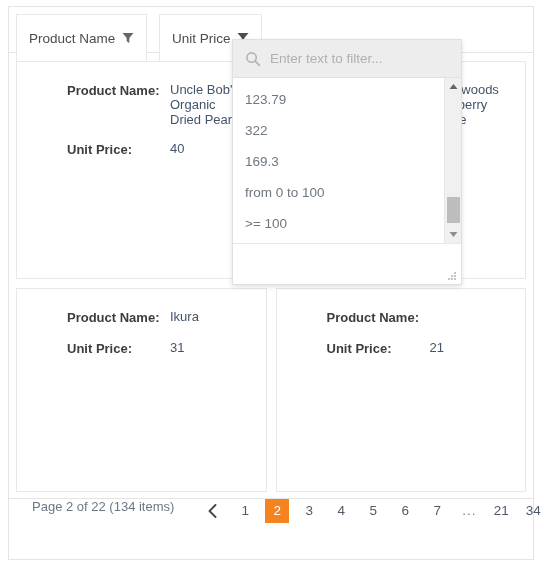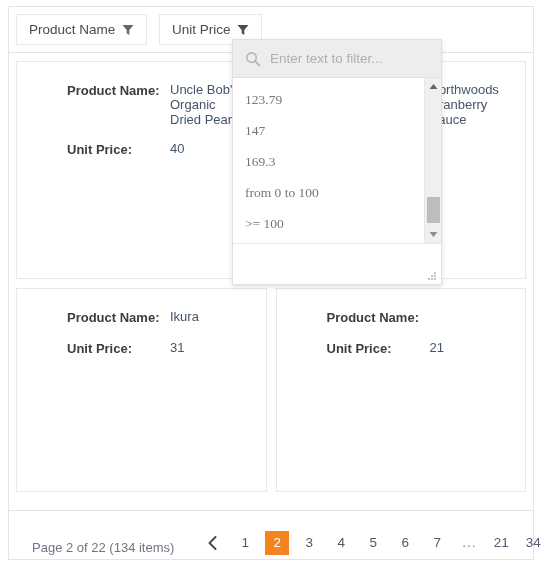--- a/index.html
+++ b/index.html
@@ -35,21 +35,21 @@
     border-bottom: 1px solid #e4e4e4;
     background: #ffffff;
     padding: 7px 0 0 7px;
     box-sizing: border-box;
   }
   .filter-btn {
     display: inline-flex;
     align-items: center;
     justify-content: flex-end;
     gap: 7px;
-    height: 31px;
+    height: 48px;
     padding: 0 12px;
     margin-right: 8px;
     border: 1px solid #e8e8e8;
     background: #ffffff;
     color: #4c4c4c;
     font-size: 13.5px;
     font-family: "Liberation Sans", sans-serif;
     cursor: pointer;
     vertical-align: top;
     box-sizing: border-box;
@@ -107,26 +107,26 @@
     line-height: 15px;
     word-wrap: break-word;
     min-width: 0;
   }
 
   
   .pager {
     position: absolute;
     left: 0;
     right: 0;
-    bottom: 4px;
+    bottom: 16px;
     height: 45px;
     border-top: 1px solid #e4e4e4;
     background: #ffffff;
     display: flex;
-    align-items: flex-end;
+    align-items: flex-start;
     box-sizing: border-box;
   }
   .pager-info {
     margin-left: 23px;
     color: #6d7784;
     font-size: 13px;
     white-space: nowrap;
   }
   .pager-nums {
     display: flex;
@@ -159,21 +159,21 @@
     margin: 0 6px;
     cursor: pointer;
     color: #41464f;
   }
 
   
   .filter-popup {
     position: absolute;
     left: 232px;
     top: 39px;
-    width: 210px;
+    width: 230px;
     height: 246px;
     background: #ffffff;
     border: 1px solid #e0e0e0;
     box-shadow: 0 2px 5px rgba(0,0,0,0.12);
     box-sizing: border-box;
     z-index: 50;
     display: flex;
     flex-direction: column;
   }
   .popup-search {
@@ -219,21 +219,20 @@
     min-width: 0;
     overflow: hidden;
   }
   .popup-item {
     padding: 6px 28px 7px 12px;
     font-size: 13.5px;
     color: #6f7781;
     cursor: pointer;
     white-space: nowrap;
     line-height: 18px;
-    font-family: Liberation Serif, serif;
   }
 
   
   .vscroll {
     flex: 0 0 17px;
     width: 17px;
     background: #f0f0f0;
     border-left: 1px solid #e6e6e6;
     position: relative;
     box-sizing: border-box;
@@ -378,21 +377,21 @@
         <circle cx="6.6" cy="6.6" r="4.7" fill="none" stroke="#b5b5b5" stroke-width="1.6"></circle>
         <line x1="10.2" y1="10.2" x2="14.4" y2="14.4" stroke="#b5b5b5" stroke-width="1.8" stroke-linecap="round"></line>
       </svg>
     </span>
     <input type="text" value="" placeholder="Enter text to filter..." style="">
   </div>
 
   <div class="popup-body">
     <div class="popup-list">
       <div class="popup-item">123.79</div>
-      <div class="popup-item">147</div>
+      <div class="popup-item">322</div>
       <div class="popup-item">169.3</div>
       <div class="popup-item">from 0 to 100</div>
       <div class="popup-item">&gt;= 100</div>
     </div>
     <div class="vscroll">
       <span class="sb-arrow up">
         <svg width="9" height="7" viewBox="0 0 9 7">
             <polygon points="4.5,1 8.5,6 0.5,6" fill="#656565"></polygon>
           </svg>
       </span>

